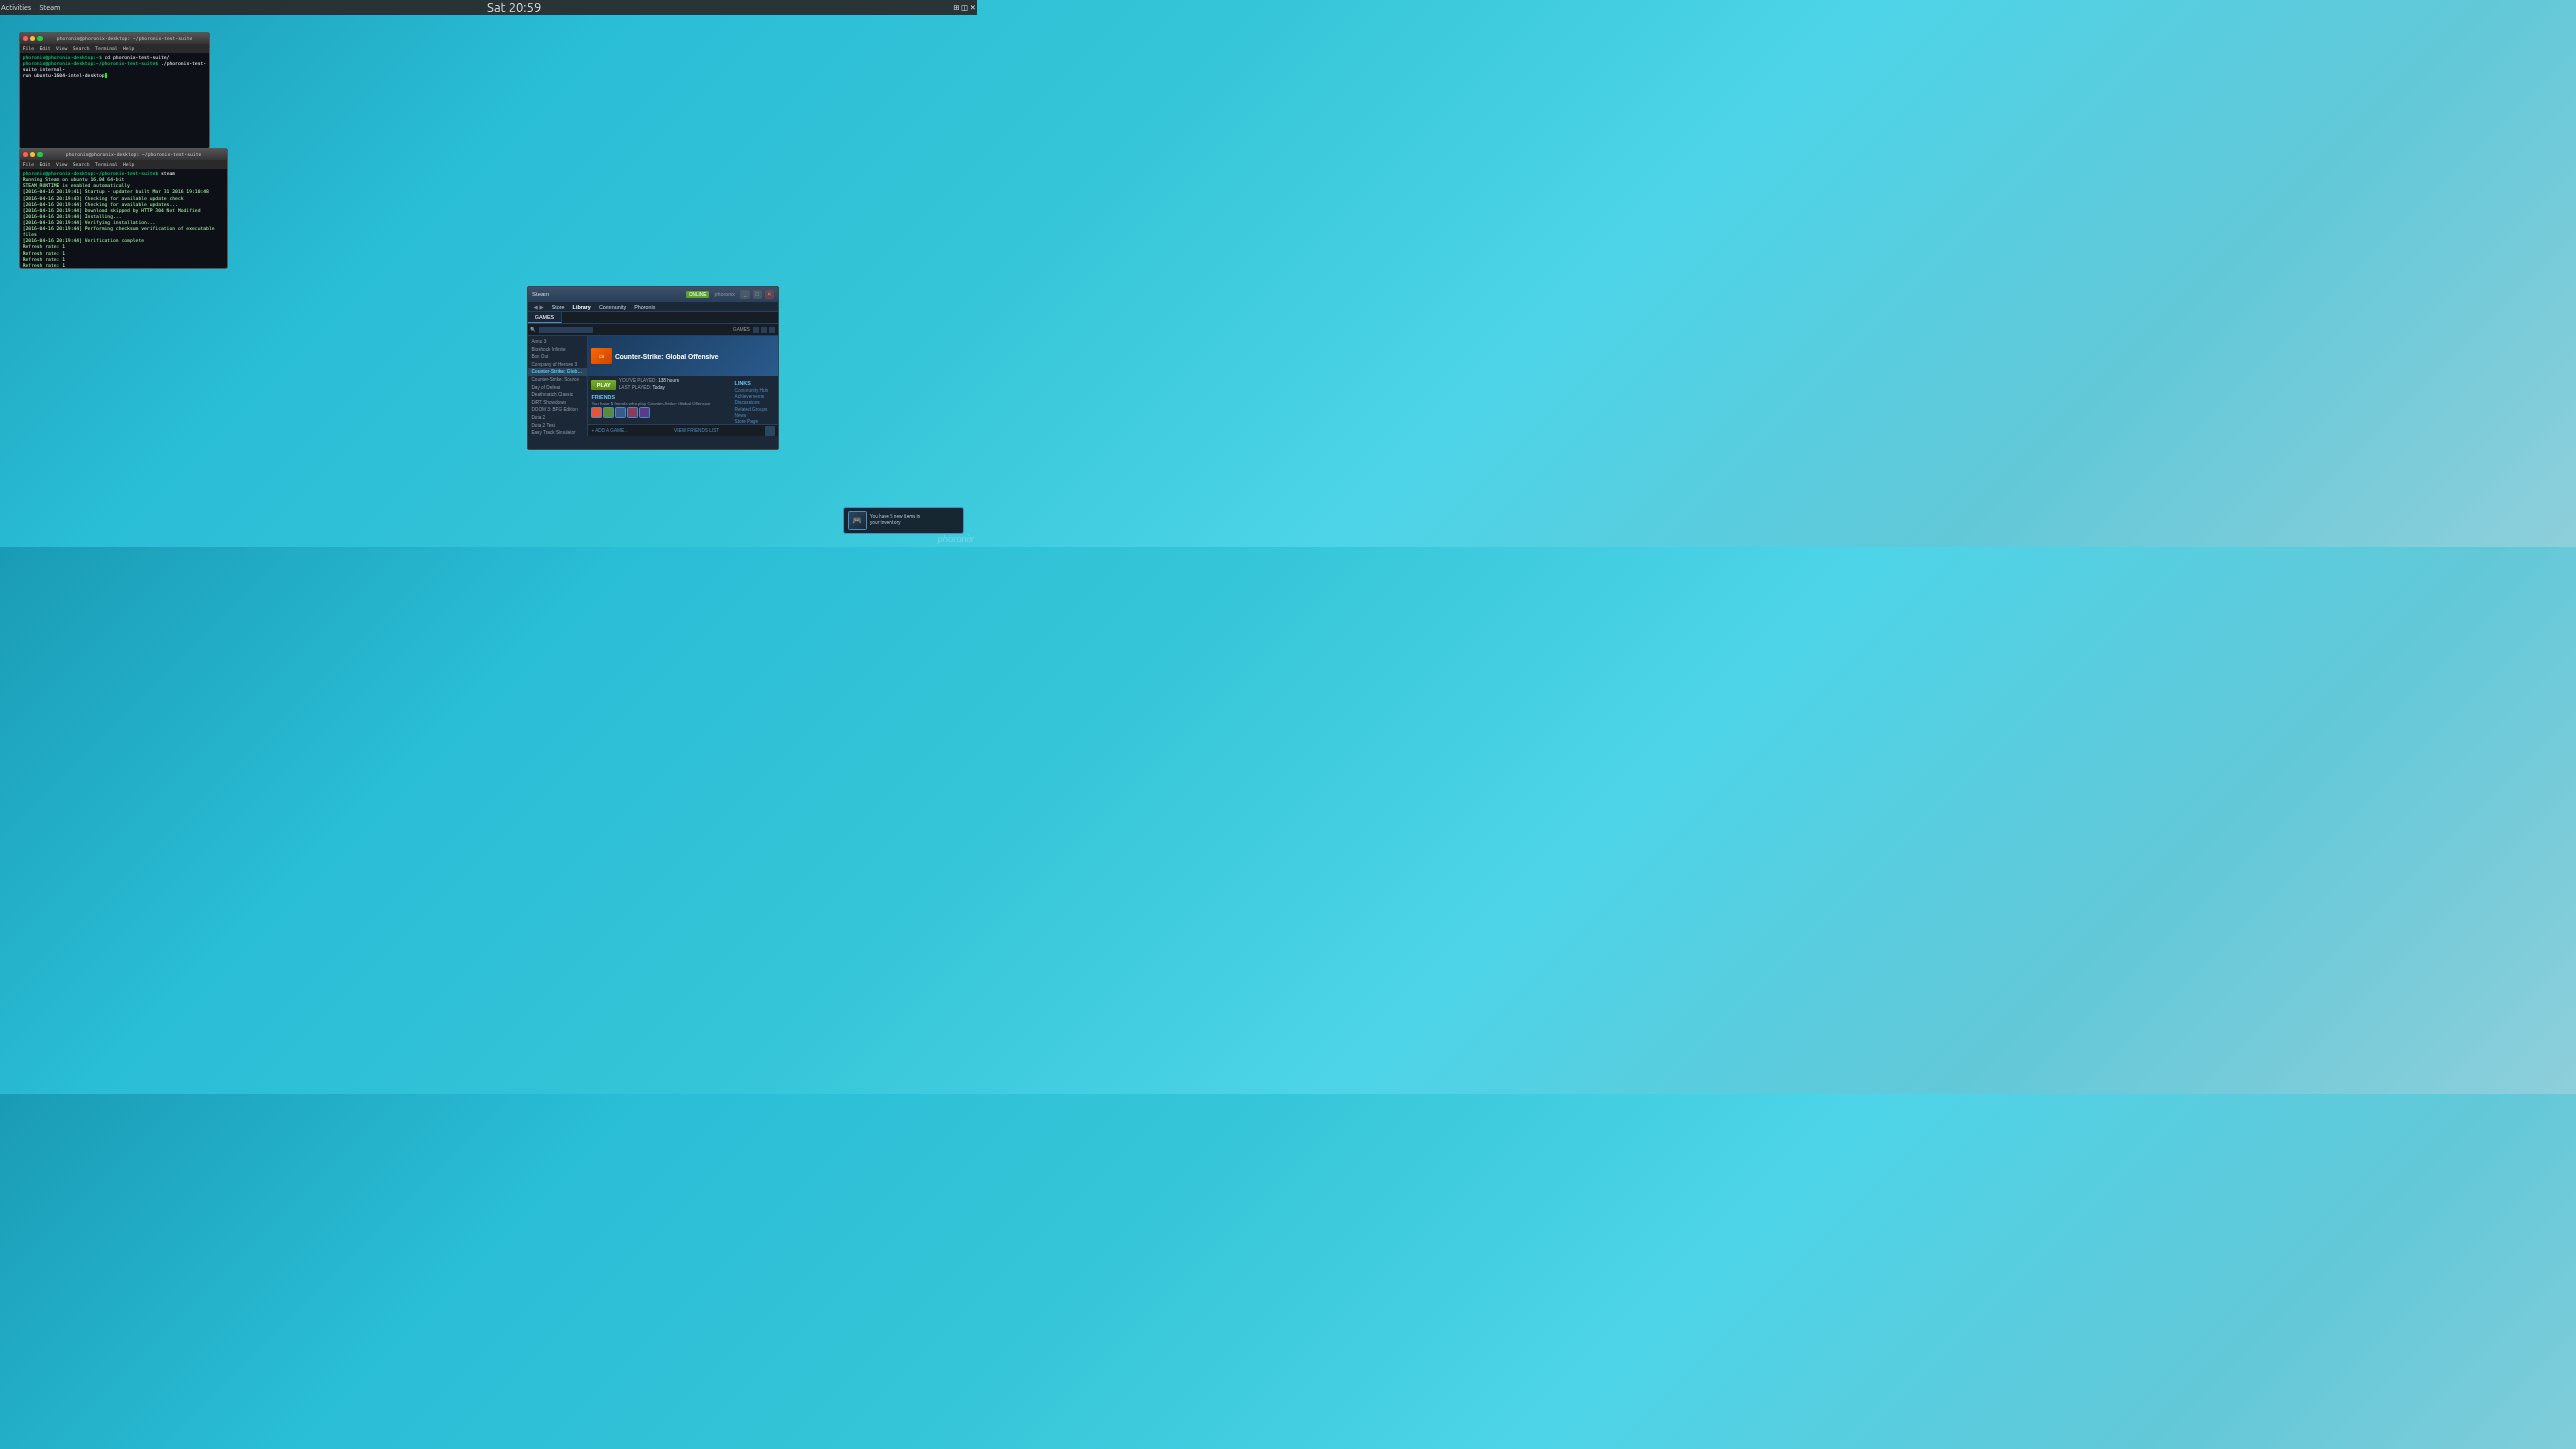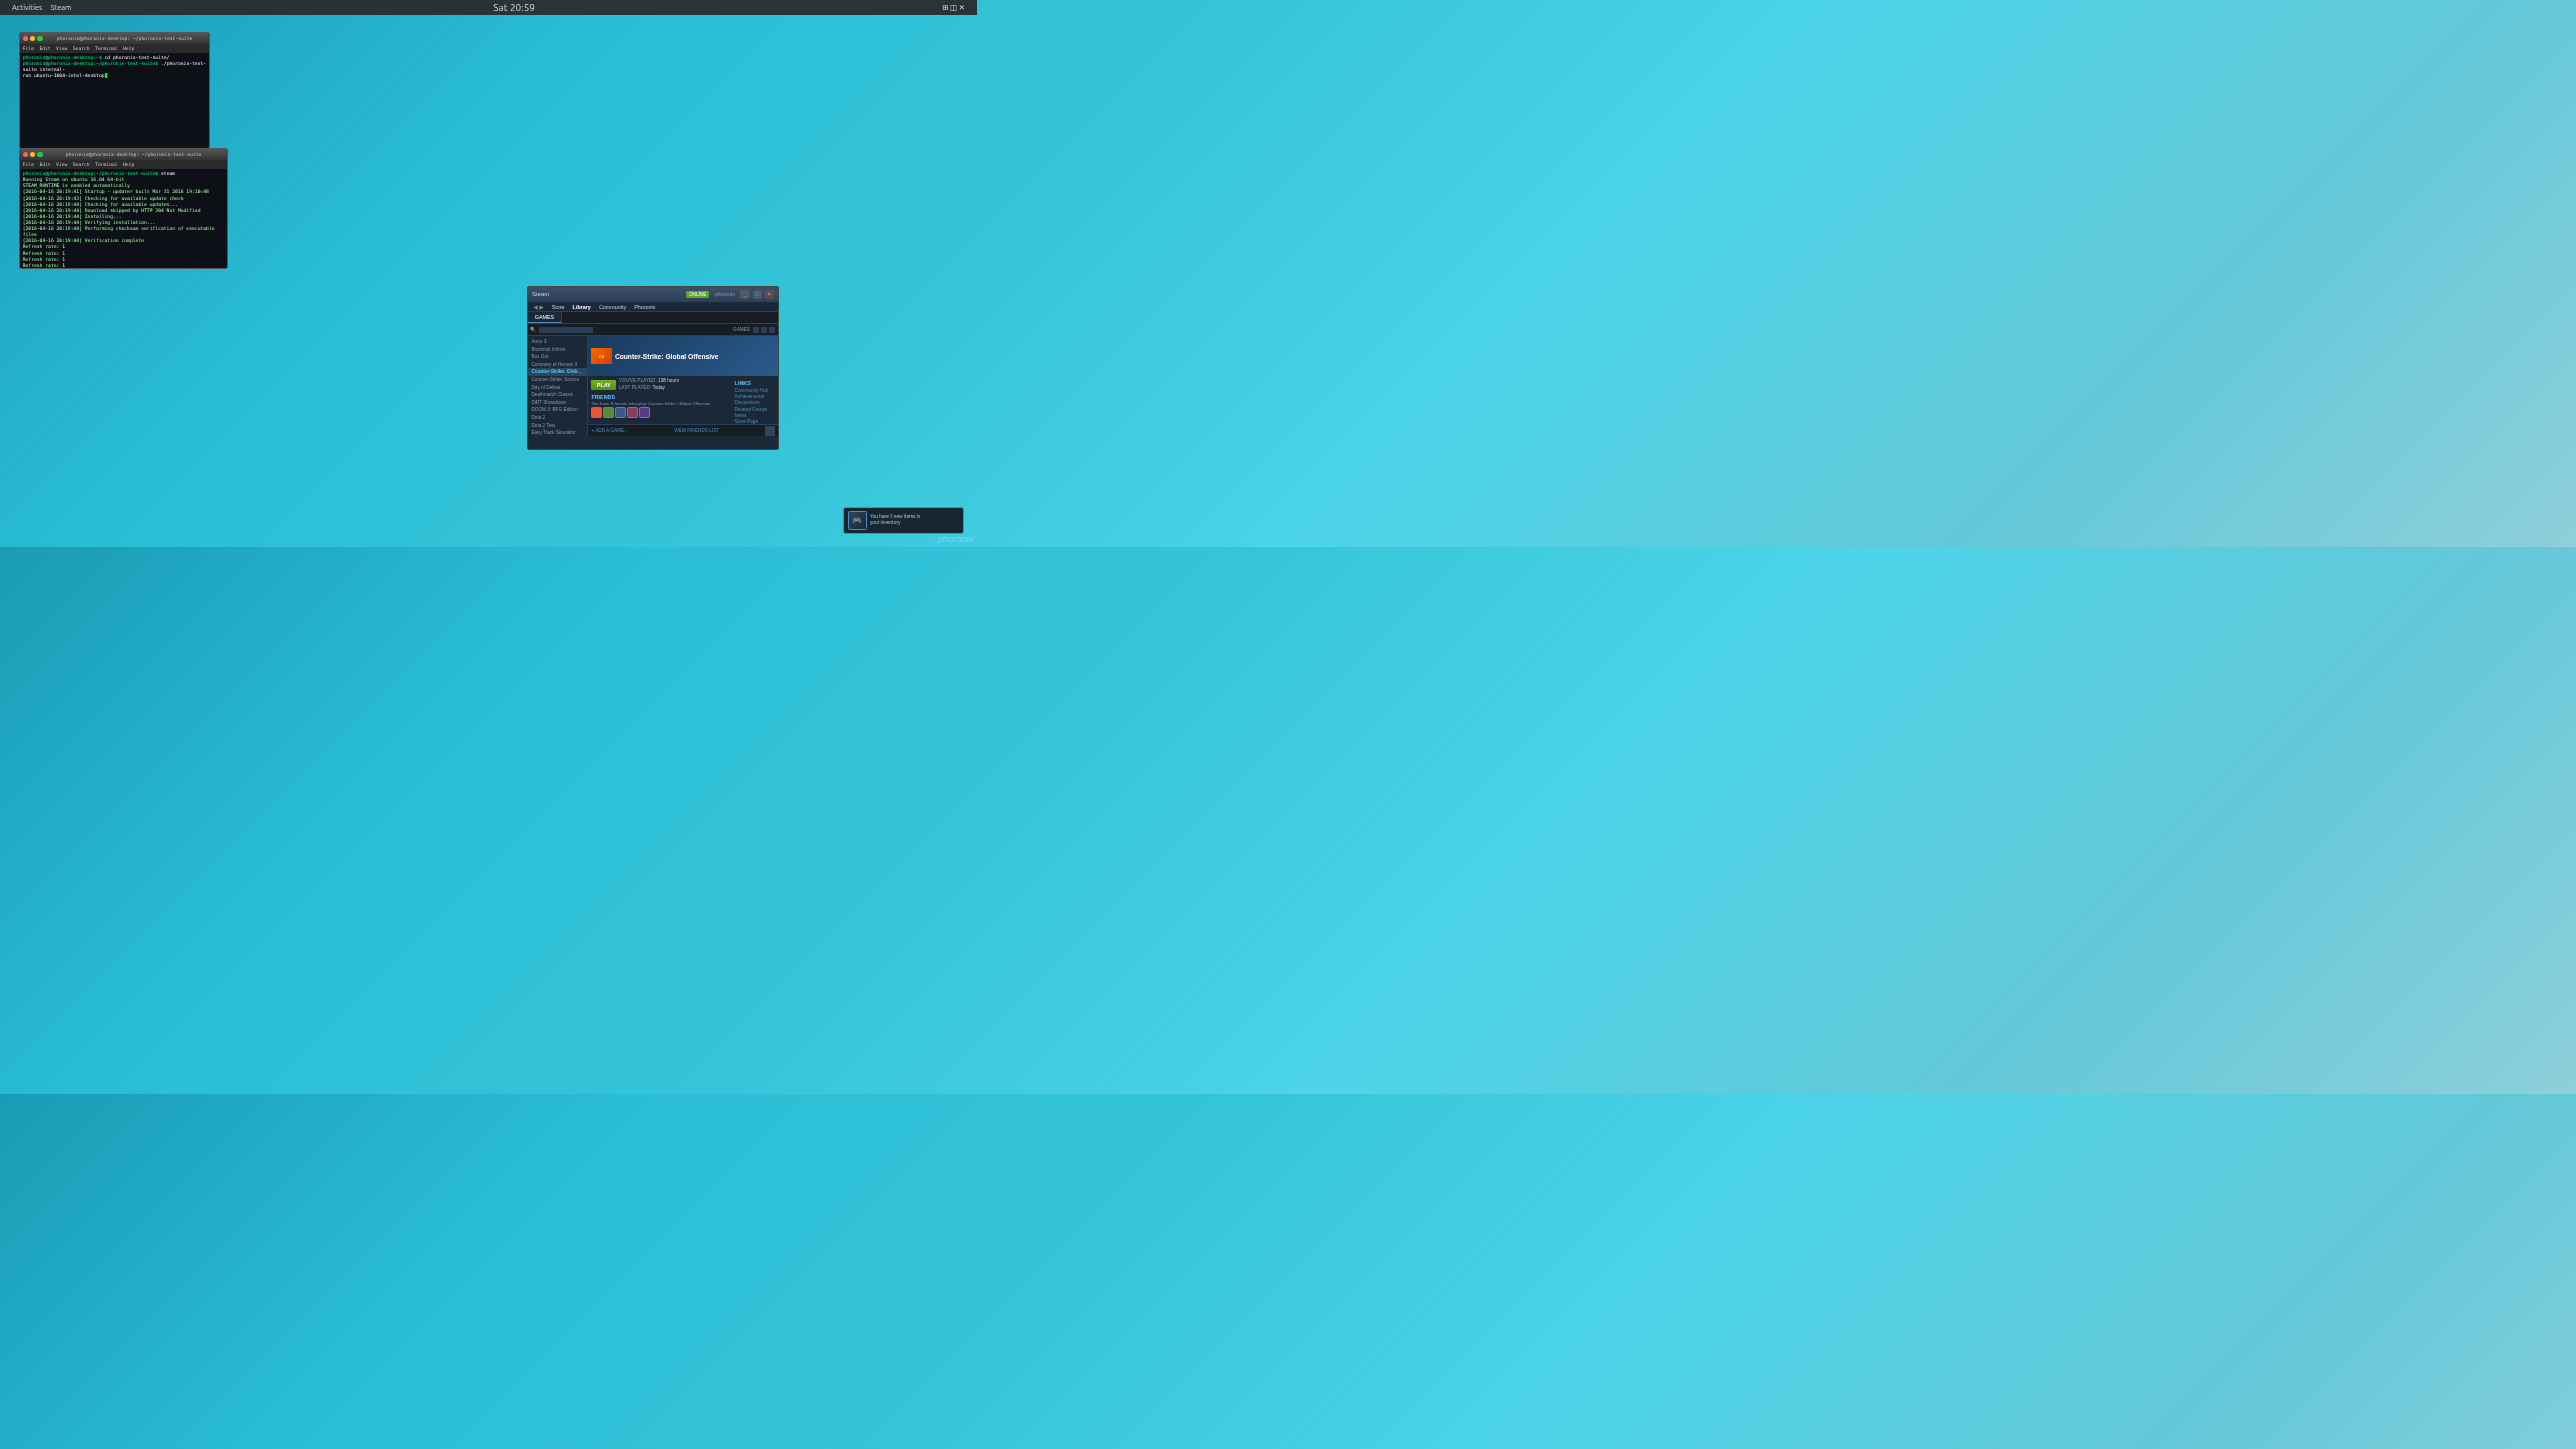--- a/index.html
+++ b/index.html
@@ -16,32 +16,32 @@
     .taskbar {
       position: absolute;
       top: 0;
       left: 0;
       right: 0;
       height: 14.8px;
       background: rgba(40,40,40,0.92);
       display: flex;
       align-items: center;
       justify-content: space-between;
-      padding: 0 12px;
+      padding: 0 1px;
       z-index: 1000;
     }
     .taskbar-left {
       display: flex;
       align-items: center;
       gap: 5.4px;
       font-size: 7.4px;
       color: #ddd;
     }
     .taskbar-center {
-      font-size: 10px;
+      font-size: 13px;
       color: #ddd;
       margin-left: 12px;
     }
     .taskbar-right {
       display: flex;
       align-items: center;
       gap: 5.4px;
       font-size: 7.4px;
       color: #ddd;
     }

